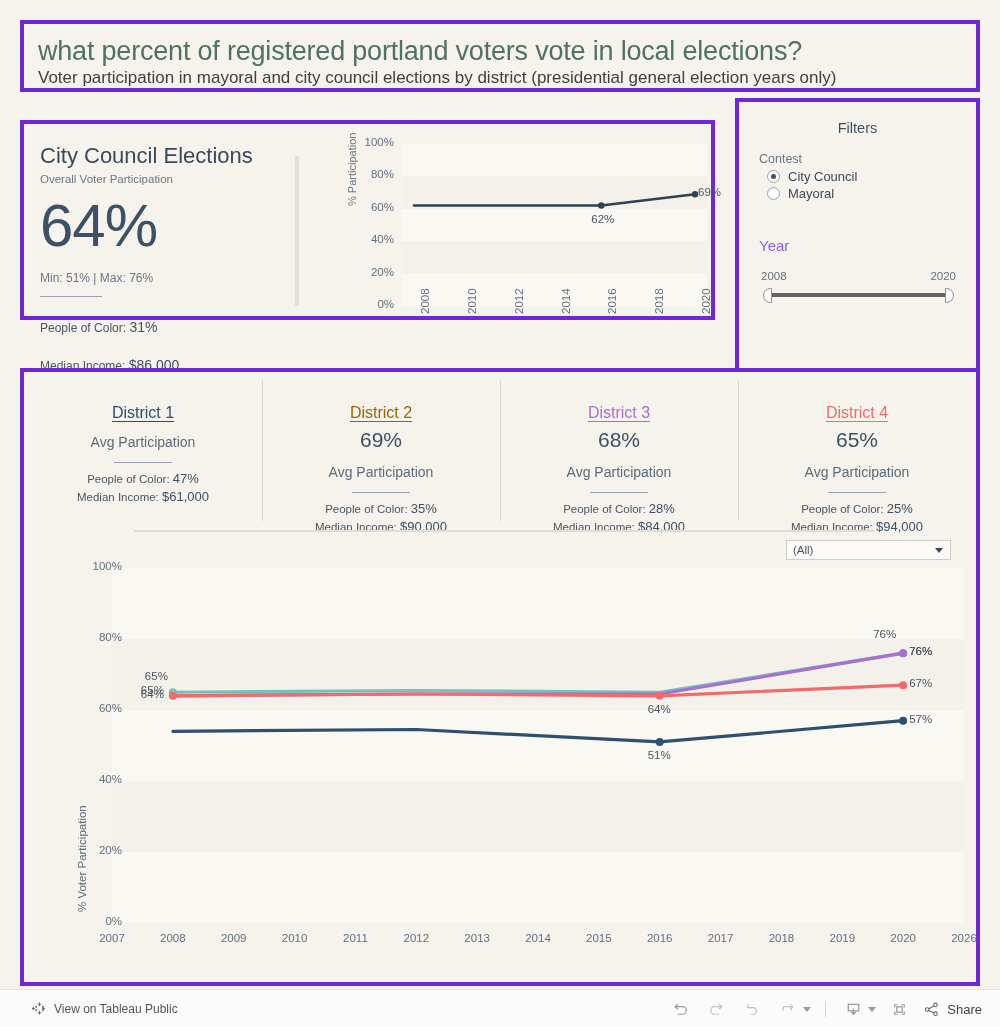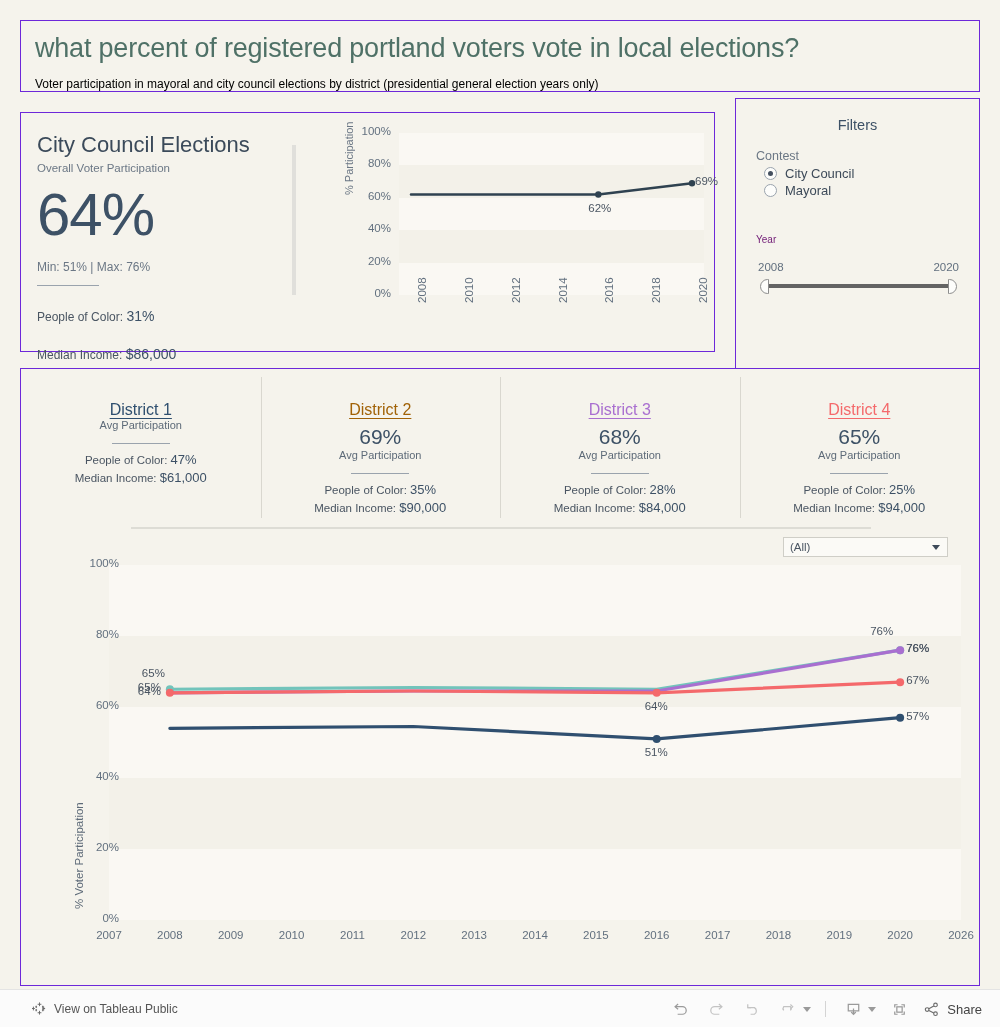--- a/index.html
+++ b/index.html
@@ -9,48 +9,48 @@
     height: 1027px;
     background: #f5f3ec;
     font-family: "Liberation Sans", sans-serif;
     color: #4a5568;
     overflow: hidden;
     position: relative;
   }
 
   .panel {
     background: #f5f3ec;
-    border: 1px solid #6d28d9;
+    border: 4px solid #6d28d9;
   }
 
   
   #title-panel {
     position: absolute;
     left: 20px; top: 20px;
     width: 960px; height: 72px;
     padding: 10px 14px 0 14px;
   }
   #dashboard-title {
     font-size: 27px;
     font-weight: normal;
     color: #4f7167;
     letter-spacing: -0.2px;
     line-height: 34px;
   }
   #dashboard-subtitle {
-    font-size: 12px;
-    color: #000000;
-    margin-top: 12px;
+    font-size: 17px;
+    color: #404040;
+    margin-top: 0;
   }
 
   
   #kpi-panel {
     position: absolute;
-    left: 20px; top: 112px;
-    width: 695px; height: 240px;
+    left: 20px; top: 120px;
+    width: 695px; height: 200px;
   }
   #kpi-left {
     position: absolute;
     left: 16px; top: 18px;
     width: 255px;
   }
   #kpi-heading {
     font-size: 22px; font-weight: normal;
     color: #3b4a5a; line-height: 28px;
   }
@@ -136,21 +136,21 @@
     width: 13px; height: 13px; border-radius: 50%;
     border: 1px solid #9aa3ad; background: #fdfdfb;
     margin-right: 8px; position: relative; flex: none;
   }
   .radio.on::after {
     content: ""; position: absolute;
     left: 3px; top: 3px; width: 5px; height: 5px;
     border-radius: 50%; background: #44505f;
   }
   #year-label {
-    font-size: 10px; color: #701a75;
+    font-size: 15px; color: #8b5cf6;
     margin: 36px 0 16px 20px;
   }
   #year-minmax {
     position: relative; margin: 6px 20px 0 22px;
     height: 15px; font-size: 11.5px; color: #62707f;
   }
   #year-min { position: absolute; left: 0; }
   #year-max { position: absolute; right: 0; }
   #slider {
     position: relative; margin: 2px 22px 0 24px; height: 16px;
@@ -185,21 +185,21 @@
   .dcard + .dcard::before {
     content: ""; position: absolute;
     left: 0; top: -8px; width: 1px; height: 141px;
     background: #d9d7cf;
   }
   .dcard-title {
     font-size: 16px; text-decoration: underline;
     text-underline-offset: 3px; cursor: pointer;
   }
   .dcard-pct { font-size: 21px; color: #3d5166; margin-top: 6px; font-weight: 300; }
-  .dcard-sub { font-size: 11px; color: #5d6a78; margin-top: 0; }
+  .dcard-sub { font-size: 14px; color: #5d6a78; margin-top: 12px; }
   .dcard-rule {
     width: 58px; border-top: 1px solid #9aa3ad;
     margin: 12px auto 8px auto;
   }
   .dcard-stat { font-size: 11.5px; color: #4a5562; margin-top: 3px; }
   .dcard-stat .v { font-size: 13px; color: #3d5166; }
 
   #cards-hr {
     position: absolute; left: 110px; top: 158px;
     width: 740px; height: 2px; background: #dddcd5;

